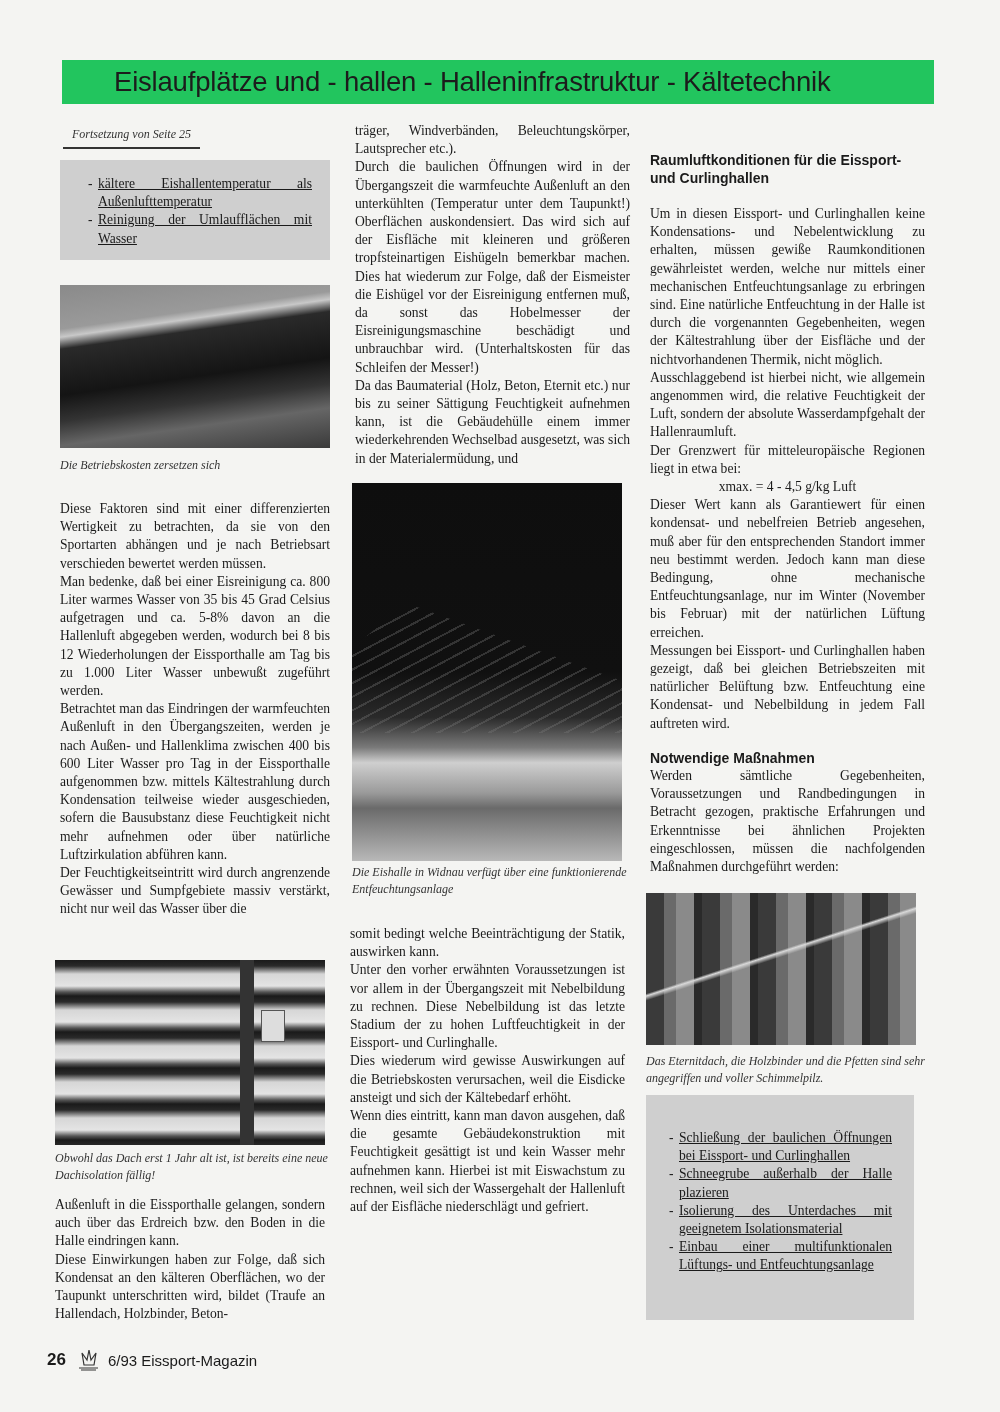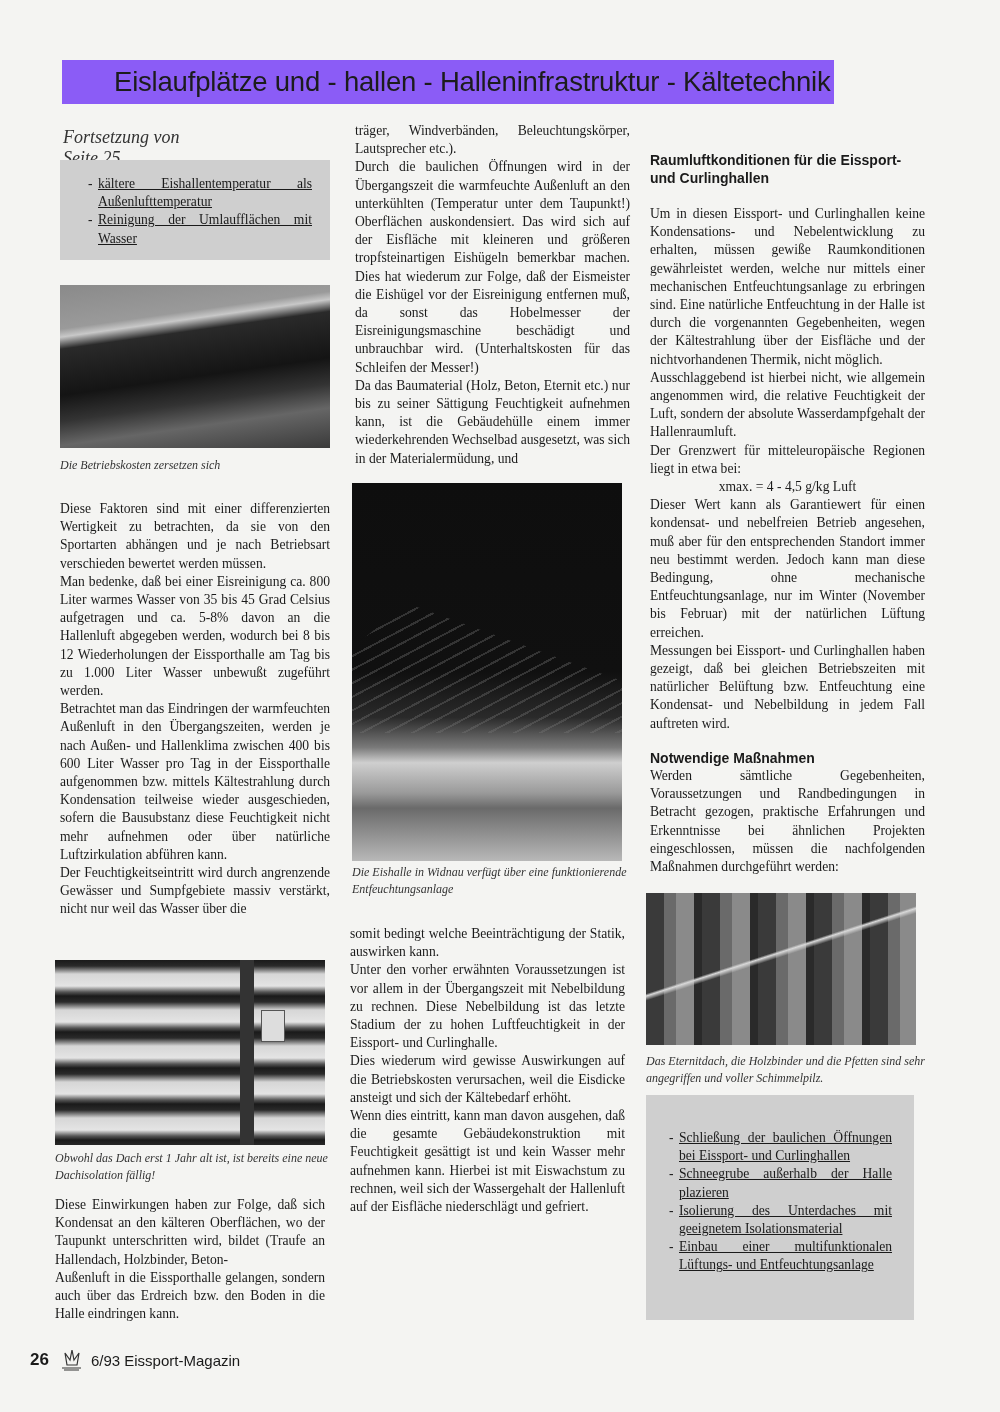--- a/index.html
+++ b/index.html
@@ -3,47 +3,47 @@
 <meta charset="utf-8">
 <style>
   html, body { margin:0; padding:0; }
   body {
     width:1000px; height:1412px; position:relative; overflow:hidden;
     background:#f4f4f2;
     font-family:"Liberation Serif", serif;
     color:#1a1a1a;
   }
   .title-bar {
-    position:absolute; left:62px; top:60px; width:772px; height:44px;
-    background:#8b5cf6;
+    position:absolute; left:62px; top:60px; width:872px; height:44px;
+    background:#22c55e;
   }
   .title-bar h1 {
     margin:0; position:absolute; left:52px; top:6px;
     font-family:"Liberation Sans", sans-serif; font-weight:normal;
     font-size:27.5px; letter-spacing:-0.2px; color:#1c1c1c; white-space:nowrap;
   }
   .col { position:absolute; font-size:13.6px; line-height:18.2px; text-align:justify; }
   .col p { margin:0; }
   .cont {
     position:absolute; left:63px; top:127px; width:137px;
-    font-style:italic; font-size:18px; color:#333;
-    border-bottom:2px solid #333; 
+    font-style:italic; font-size:12px; color:#333;
+    border-bottom:2px solid #333; padding-bottom:5px;text-align:center;
   }
   .greybox { position:absolute; background:#cfcfcf; }
   .greybox ul { list-style:none; margin:0; padding:0;text-decoration:underline; }
   .greybox li { position:relative; padding-left:10px; font-size:13.6px; line-height:18.2px; text-align:justify; }
   .greybox li::before { content:"- "; position:absolute; left:0; }
   .photo { position:absolute; overflow:hidden; }
   .caption { position:absolute; font-style:italic; font-size:12px; line-height:17px; color:#333; }
   .heading {
     font-family:"Liberation Sans", sans-serif; font-weight:bold; font-size:14px; line-height:18px; margin:0; text-align:left;
   }
   .formula { text-align:center; }
   .footer { position:absolute; left:30px; top:1348px; height:24px; display:flex; align-items:center; }
-  .footer .pnum { font-family:"Liberation Sans", sans-serif; font-weight:bold; font-size:17px; }
+  .footer .pnum { font-family:"Liberation Sans", sans-serif; font-weight:bold; font-size:17px;margin-left:17px; }
   .footer .mag { font-family:"Liberation Sans", sans-serif; font-size:15px; margin-left:6px; }
   .footer svg { margin-left:10px; }
 </style>
 </head>
 <body>
 
 <div class="title-bar">
   <h1>Eislaufplätze und - hallen - Halleninfrastruktur - Kältetechnik</h1>
 </div>
 
@@ -66,22 +66,22 @@
   <p>Der Feuchtigkeitseintritt wird durch angrenzende Gewässer und Sumpfgebiete massiv verstärkt, nicht nur weil das Wasser über die</p>
 </div>
 
 <div class="photo" style="left:55px;top:960px;width:270px;height:185px;background:repeating-linear-gradient(180deg,#1a1a1a 0px,#2a2a2a 6px,#d6d6d6 14px,#e4e4e4 26px,#555 32px,#1a1a1a 36px);">
   <div style="position:absolute;left:185px;top:0;width:14px;height:185px;background:#333;"></div>
   <div style="position:absolute;left:206px;top:50px;width:22px;height:30px;background:#ddd;border:1px solid #555;"></div>
 </div>
 <div class="caption" style="left:55px;top:1150px;width:285px;">Obwohl das Dach erst 1 Jahr alt ist, ist bereits eine neue Dachisolation fällig!</div>
 
 <div class="col" style="left:55px;top:1196px;width:270px;">
+  <p>Außenluft in die Eissporthalle gelangen, sondern auch über das Erdreich bzw. den Boden in die Halle eindringen kann.</p>
   <p>Diese Einwirkungen haben zur Folge, daß sich Kondensat an den kälteren Oberflächen, wo der Taupunkt unterschritten wird, bildet (Traufe an Hallendach, Holzbinder, Beton-</p>
-  <p>Außenluft in die Eissporthalle gelangen, sondern auch über das Erdreich bzw. den Boden in die Halle eindringen kann.</p>
 </div>
 
 <div class="col" style="left:355px;top:122px;width:275px;">
   <p>träger, Windverbänden, Beleuchtungskörper, Lautsprecher etc.).</p>
   <p>Durch die baulichen Öffnungen wird in der Übergangszeit die warmfeuchte Außenluft an den unterkühlten (Temperatur unter dem Taupunkt!) Oberflächen auskondensiert. Das wird sich auf der Eisfläche mit kleineren und größeren tropfsteinartigen Eishügeln bemerkbar machen. Dies hat wiederum zur Folge, daß der Eismeister die Eishügel vor der Eisreinigung entfernen muß, da sonst das Hobelmesser der Eisreinigungsmaschine beschädigt und unbrauchbar wird. (Unterhaltskosten für das Schleifen der Messer!)</p>
   <p>Da das Baumaterial (Holz, Beton, Eternit etc.) nur bis zu seiner Sättigung Feuchtigkeit aufnehmen kann, ist die Gebäudehülle einem immer wiederkehrenden Wechselbad ausgesetzt, was sich in der Materialermüdung, und</p>
 </div>
 
 <div class="photo" style="left:352px;top:483px;width:270px;height:378px;background:linear-gradient(180deg,#0e0e0e 0%,#101010 50%,#2a2a2a 62%,#7a7a7a 70%,#cfcfcf 74%,#9a9a9a 82%,#6a6a6a 86%,#b8b8b8 100%);">
   <div style="position:absolute;left:0;top:120px;width:270px;height:130px;background:repeating-linear-gradient(152deg,transparent 0 10px,rgba(120,120,120,0.35) 10px 12px);clip-path:polygon(20% 0,100% 60%,100% 100%,0 100%,0 35%);"></div>

